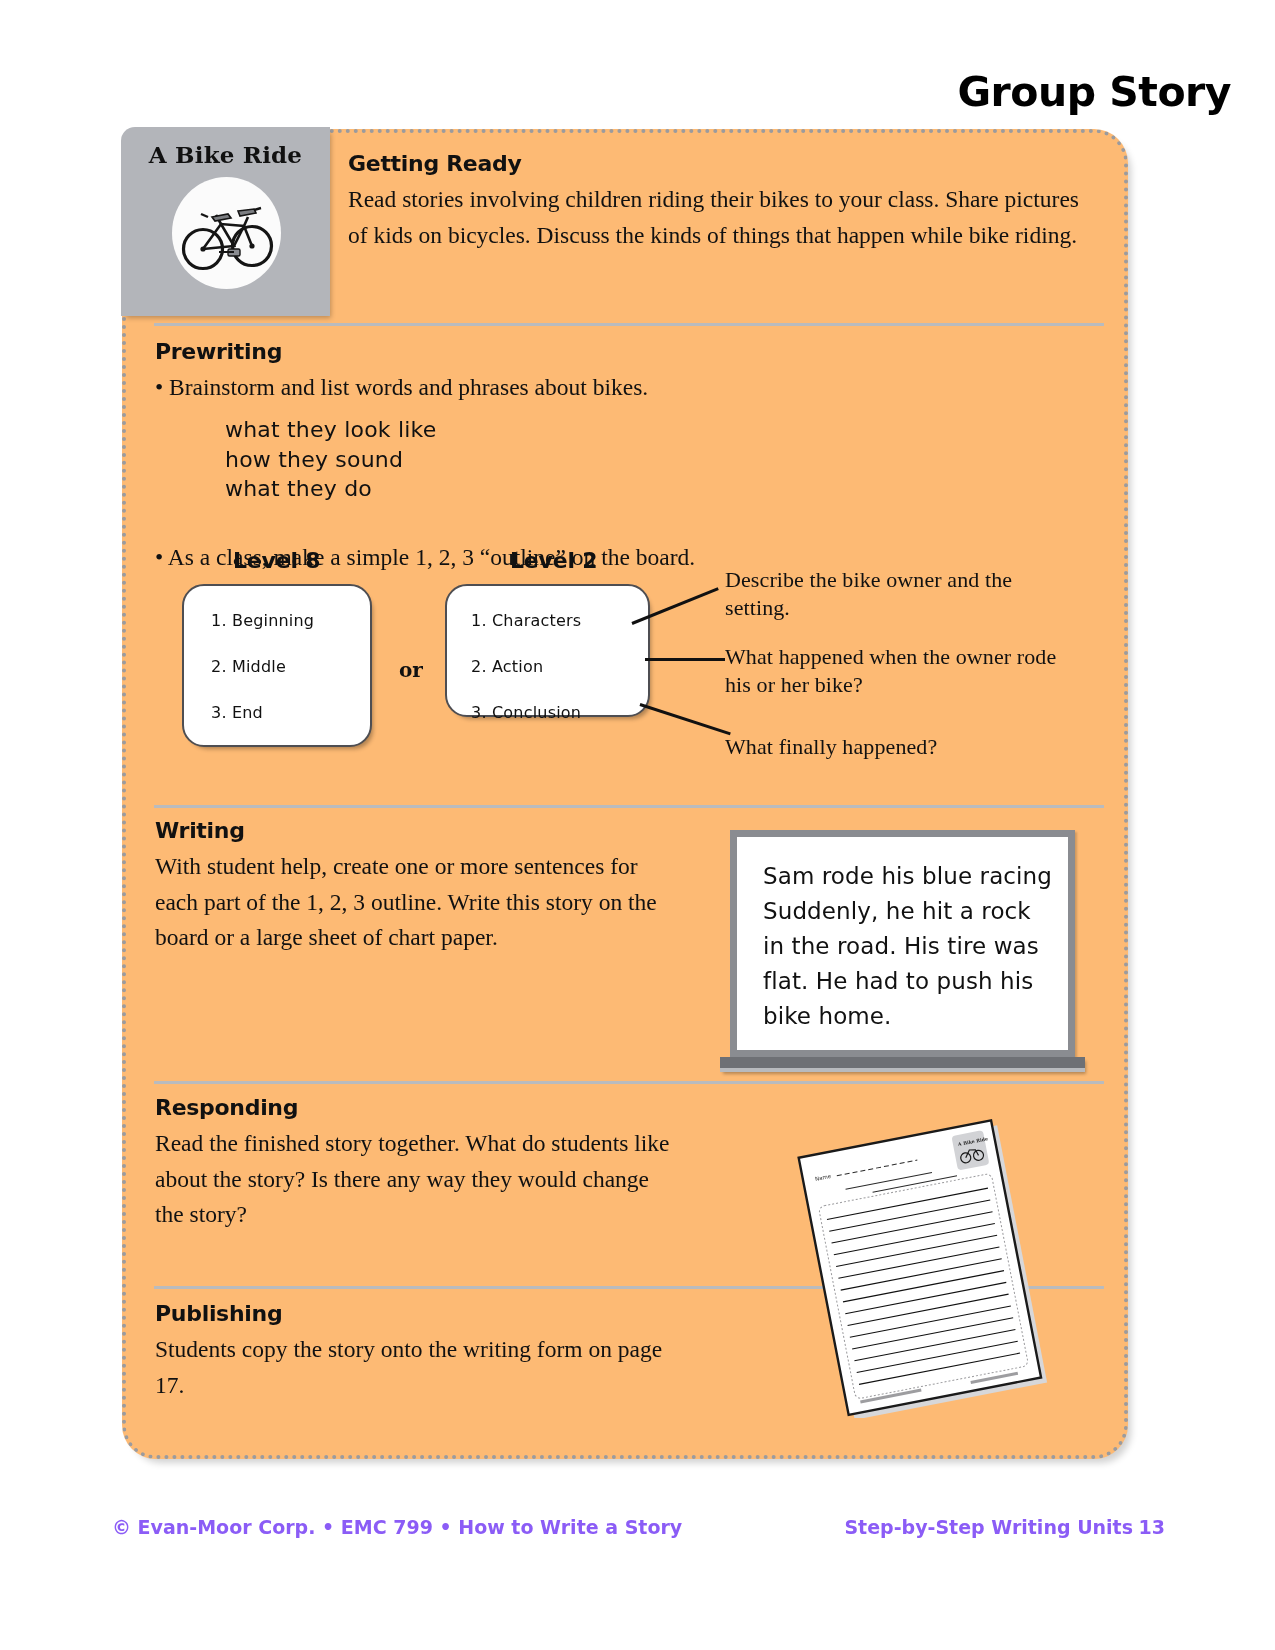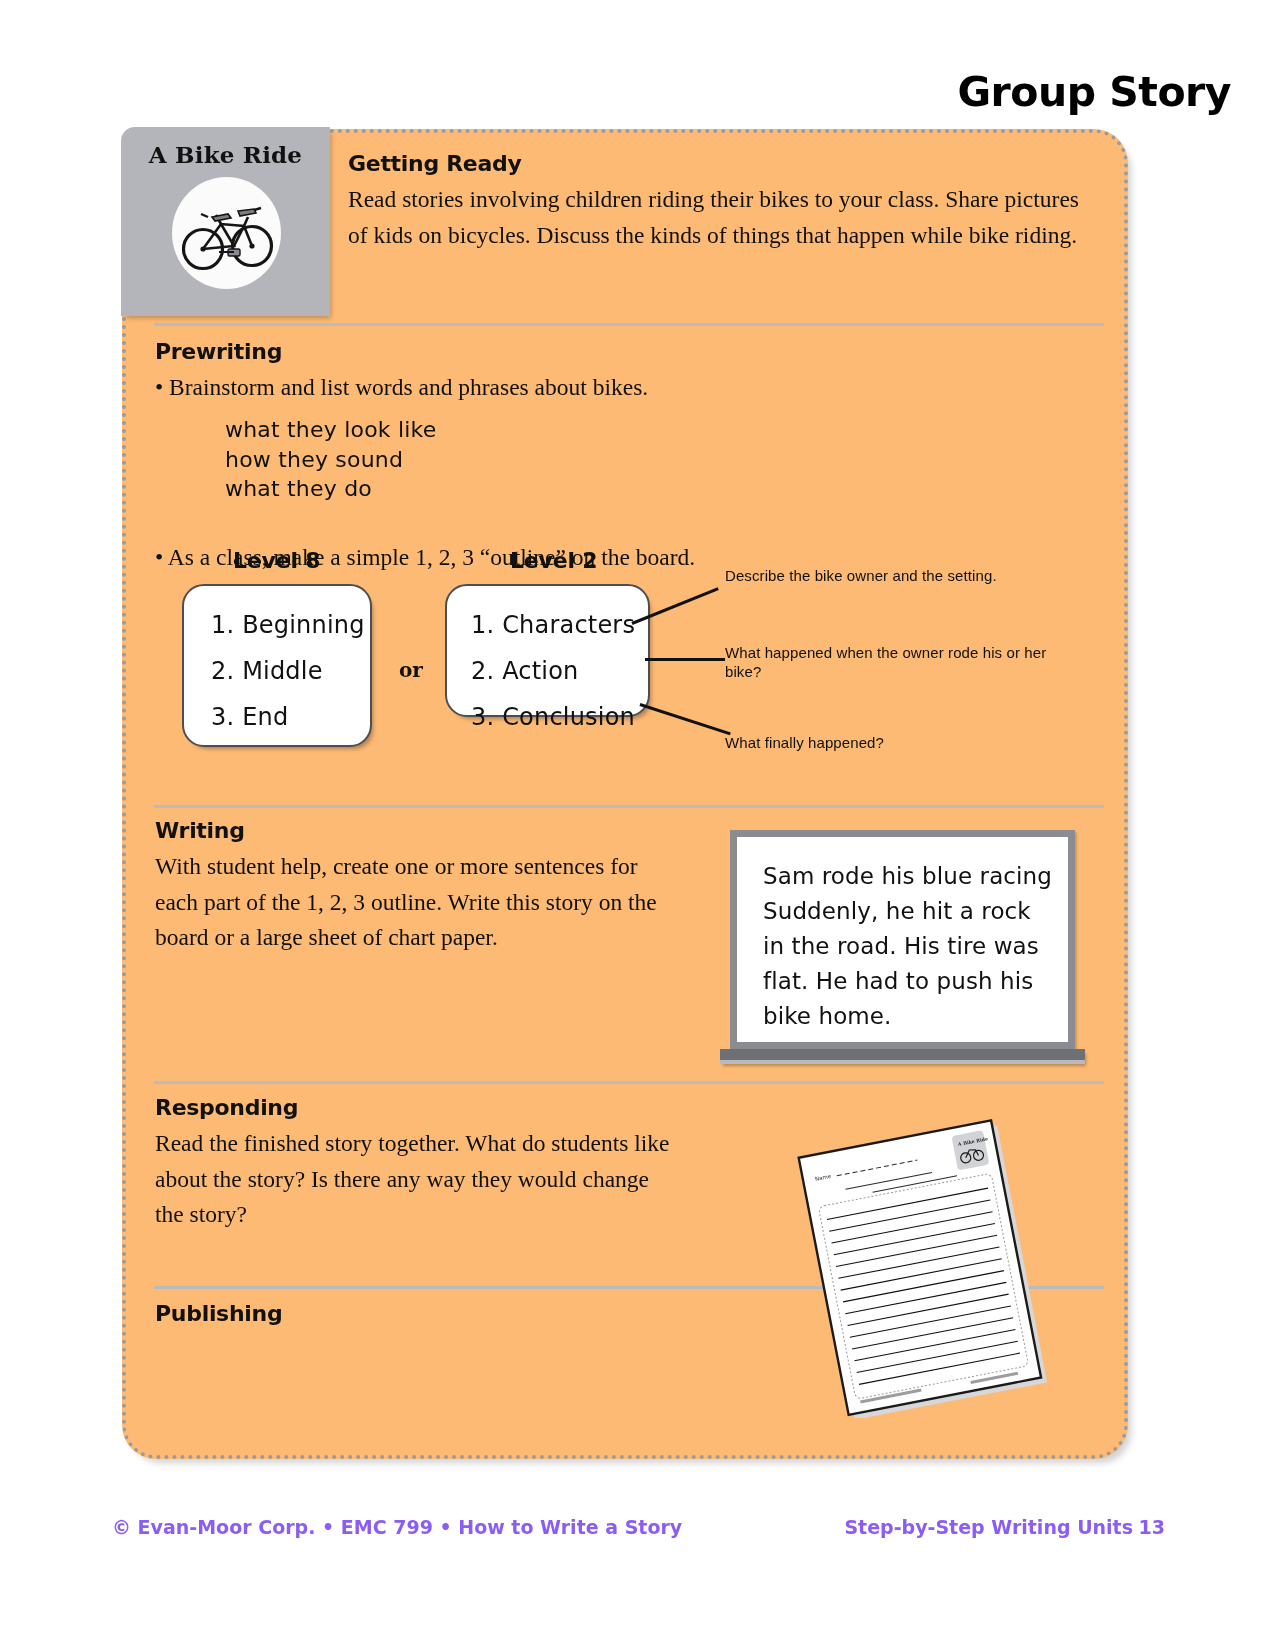--- a/index.html
+++ b/index.html
@@ -155,36 +155,36 @@
     position: absolute;
     border: 2.5px solid #4e4e52;
     border-radius: 22px;
     background: #fff;
     box-shadow: 4px 5px 4px -3px rgba(0,0,0,0.3);
     box-sizing: border-box;
   }
   .obox .oitem {
     position: absolute;
     font-family: "DejaVu Sans", sans-serif;
-    font-size: 24px;
+    font-size: 16px;
     color: #111;
     white-space: nowrap;
     letter-spacing: 0.2px;
   }
   .or-word {
     position: absolute;
     font-family: "DejaVu Serif", serif;
     font-weight: bold;
     font-size: 20px;
     color: #111;
   }
   .callout {
     position: absolute;
-    font-family: Liberation Sans, sans-serif;
-    font-size: 15px;
+    font-family: Liberation Serif, serif;
+    font-size: 22px;
     line-height: 1.28;
     color: #111;
     letter-spacing: 0.1px;
   }
   .leader {
     position: absolute;
     background: #111;
     transform-origin: 0 50%;
     height: 3px;
   }
@@ -193,21 +193,21 @@
   .chalkboard {
     position: absolute;
     left: 575px;
     top: 12px;
     width: 345px;
   }
   .cb-frame {
     border: 7px solid #8a8c91;
     background: #ffffff;
     box-sizing: border-box;
-    padding: 22px 20px 8px 26px;
+    padding: 22px 20px 16px 26px;
     box-shadow: 2px 2px 2px rgba(0,0,0,0.18);
   }
   .cb-line {
     font-family: "DejaVu Sans", sans-serif;
     font-size: 23px;
     line-height: 1.52;
     color: #111;
     white-space: nowrap;
     letter-spacing: 0.1px;
   }
@@ -359,20 +359,21 @@
 
   <div class="sec" style="top:962px; width:520px;">
     <div class="sec-head">Responding</div>
     <div class="body-text">Read the finished story together. What do students like about the story? Is there any way they would change the story?</div>
   </div>
 
   <div class="rule" style="top:1153px;"></div>
 
   <div class="sec" style="top:1168px; width:520px;">
     <div class="sec-head">Publishing</div>
+    <div class="body-text">Students copy the story onto the writing form on page 17.</div>
   </div>
 
   <div class="form-illo">
     <svg width="290" height="300" viewBox="0 0 290 300">
       <g transform="rotate(-11 145 150)">
 
         <rect x="44" y="18" width="196" height="262" fill="#d7d7d9" transform="translate(5,6)"></rect>
 
         <rect x="44" y="18" width="196" height="262" fill="#ffffff" stroke="#1a1a1a" stroke-width="2.4"></rect>
 

